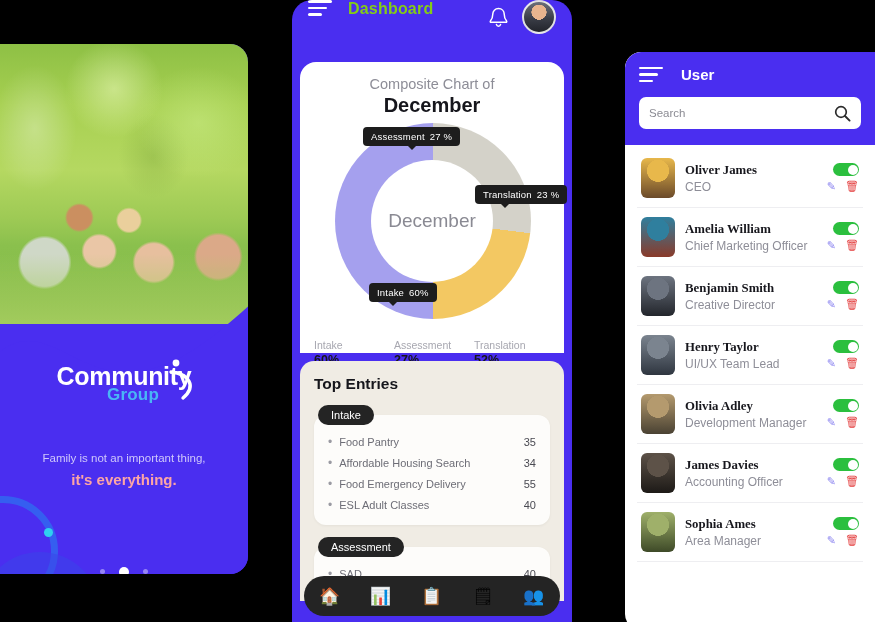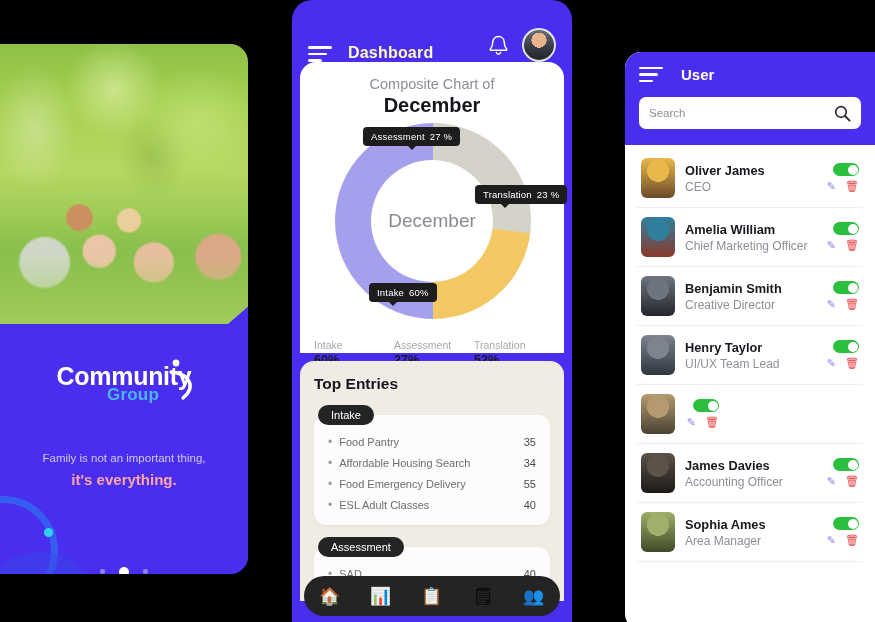--- a/index.html
+++ b/index.html
@@ -86,22 +86,22 @@
 
   
   #panel-mid {
     position: absolute; left: 292px; top: 0px;
     width: 280px; height: 622px;
     background: #4a2ef0;
     border-radius: 20px 20px 0 0;
     overflow: hidden;
   }
   .mid-head {
-    position: relative; height: 62px; display: flex; align-items: flex-end;
-    padding: 0 16px; color: #fef9c3;
+    position: relative; height: 62px; display: flex; align-items: flex-start;
+    padding: 0 16px; color: #84cc16;
   }
   .burger { width: 24px; display:flex; flex-direction:column; gap:4px; cursor:pointer; }
   .burger span { height: 2.6px; background:#fff; border-radius:2px; display:block; }
   .burger span:nth-child(1){ width:100%; }
   .burger span:nth-child(2){ width:78%; }
   .burger span:nth-child(3){ width:58%; }
   .mid-title { margin-left: 16px; font-size: 16px; font-weight: 700; letter-spacing:.2px;}
   .mid-head-right { margin-left:auto; display:flex; align-items:center; gap:14px;}
   .avatar-sm {
     width: 34px; height: 34px; border-radius: 50%;
@@ -203,21 +203,21 @@
 
   .users { padding: 4px 12px 0; }
   .user-row {
     display:flex; align-items:center; padding: 9px 4px;
     border-bottom: 1px solid #eeeef1;
   }
   .uav {
     width:34px; height:40px; border-radius:6px; flex:0 0 34px; overflow:hidden;
   }
   .uinfo { margin-left: 10px; flex:1; min-width:0; }
-  .uname { font-size:12.8px; font-weight:700; color:#17171d; }
+  .uname { font-size:12.8px; font-weight:700; color:#17171d;font-family:Liberation Serif, serif; }
   .urole { font-size:12px; color:#8e8e98; margin-top:2px; }
   .uact { width:44px; display:flex; flex-direction:column; align-items:flex-end; gap:4px;}
   .toggle {
     width:26px; height:13px; border-radius:8px; background:#2bbf3e; position:relative;
   }
   .toggle::after{
     content:""; position:absolute; right:1.5px; top:1.5px; width:10px; height:10px;
     border-radius:50%; background:#fff;
   }
   .uicons { display:flex; gap:9px; align-items:center;}
@@ -440,20 +440,24 @@
           <div class="uact">
             <div class="toggle"></div>
             <div class="uicons">
               <span class="pencil">✎</span>
               <span class="trash">🗑</span>
             </div>
           </div>
         </div>
         <div class="user-row">
           <div class="uav" style="background: radial-gradient(circle at 50% 32%, rgb(180, 154, 110) 0px, rgb(180, 154, 110) 34%, transparent 35%), linear-gradient(rgb(180, 154, 110) 0%, rgb(74, 66, 51) 100%);"></div>
+          <div class="uinfo">
+            <div class="uname">Olivia Adley</div>
+            <div class="urole">Development Manager</div>
+          </div>
           <div class="uact">
             <div class="toggle"></div>
             <div class="uicons">
               <span class="pencil">✎</span>
               <span class="trash">🗑</span>
             </div>
           </div>
         </div>
         <div class="user-row">
           <div class="uav" style="background: radial-gradient(circle at 50% 32%, rgb(93, 82, 72) 0px, rgb(93, 82, 72) 34%, transparent 35%), linear-gradient(rgb(93, 82, 72) 0%, rgb(29, 26, 23) 100%);"></div>

